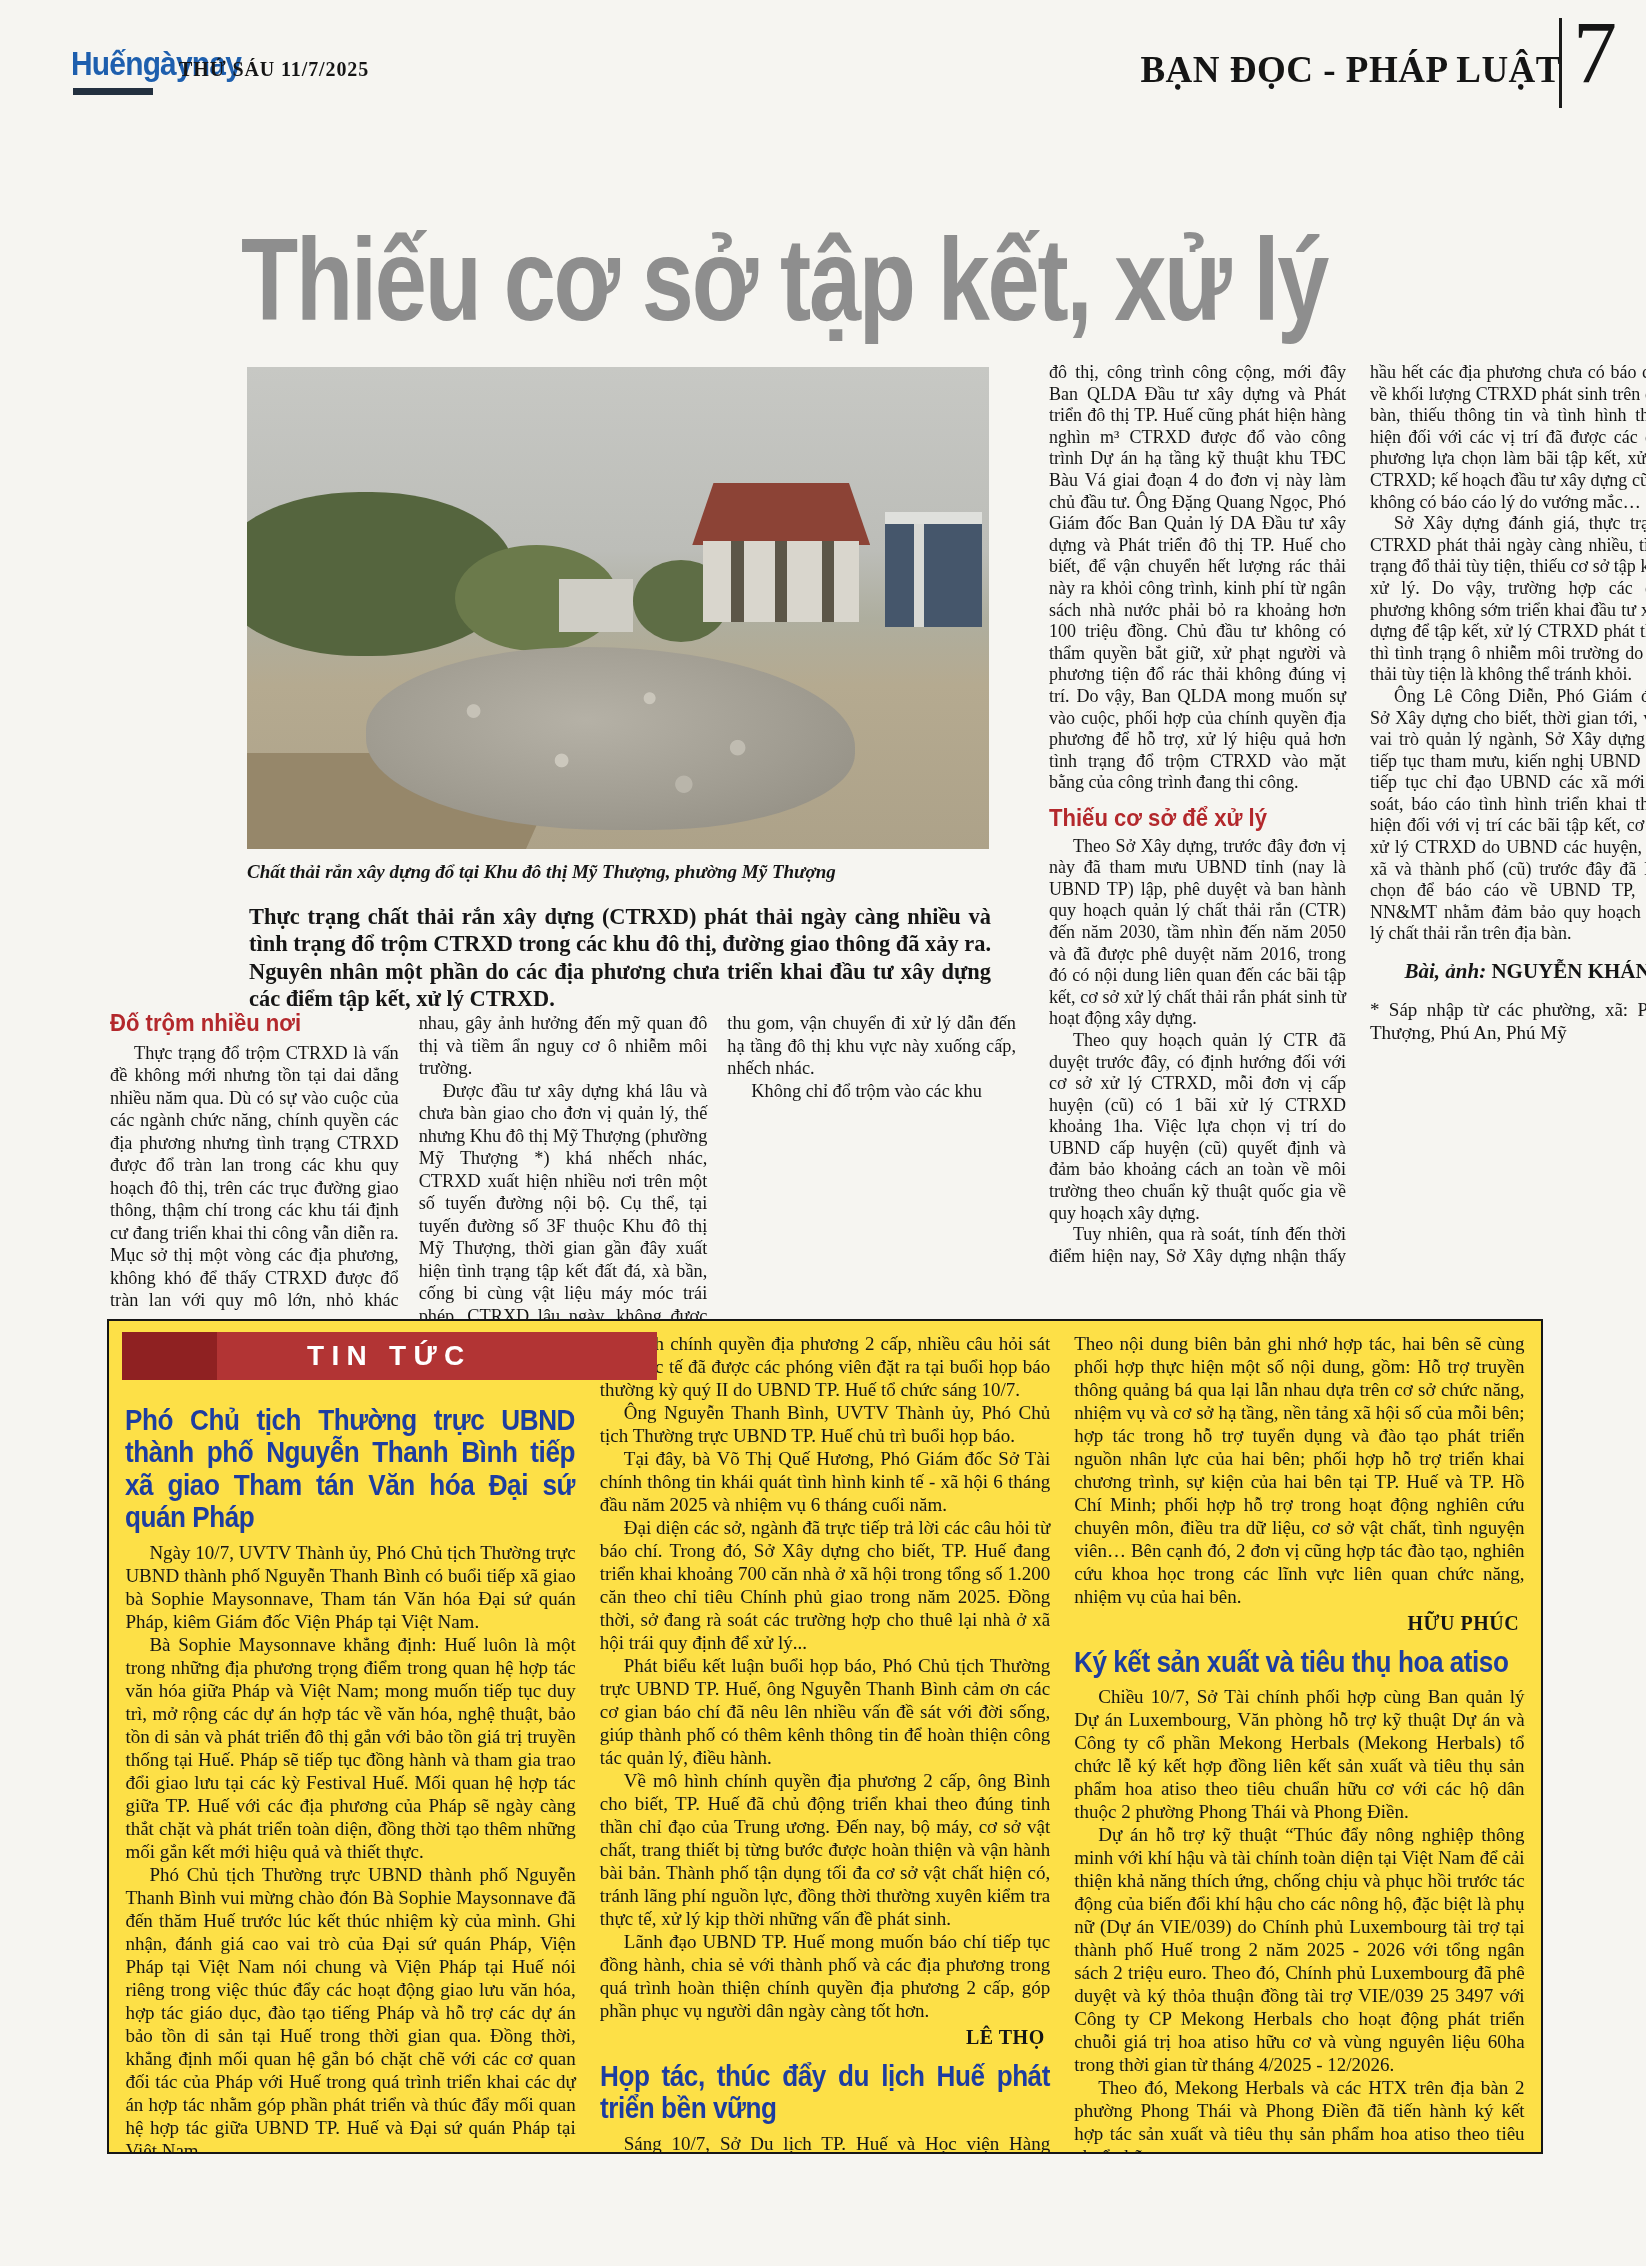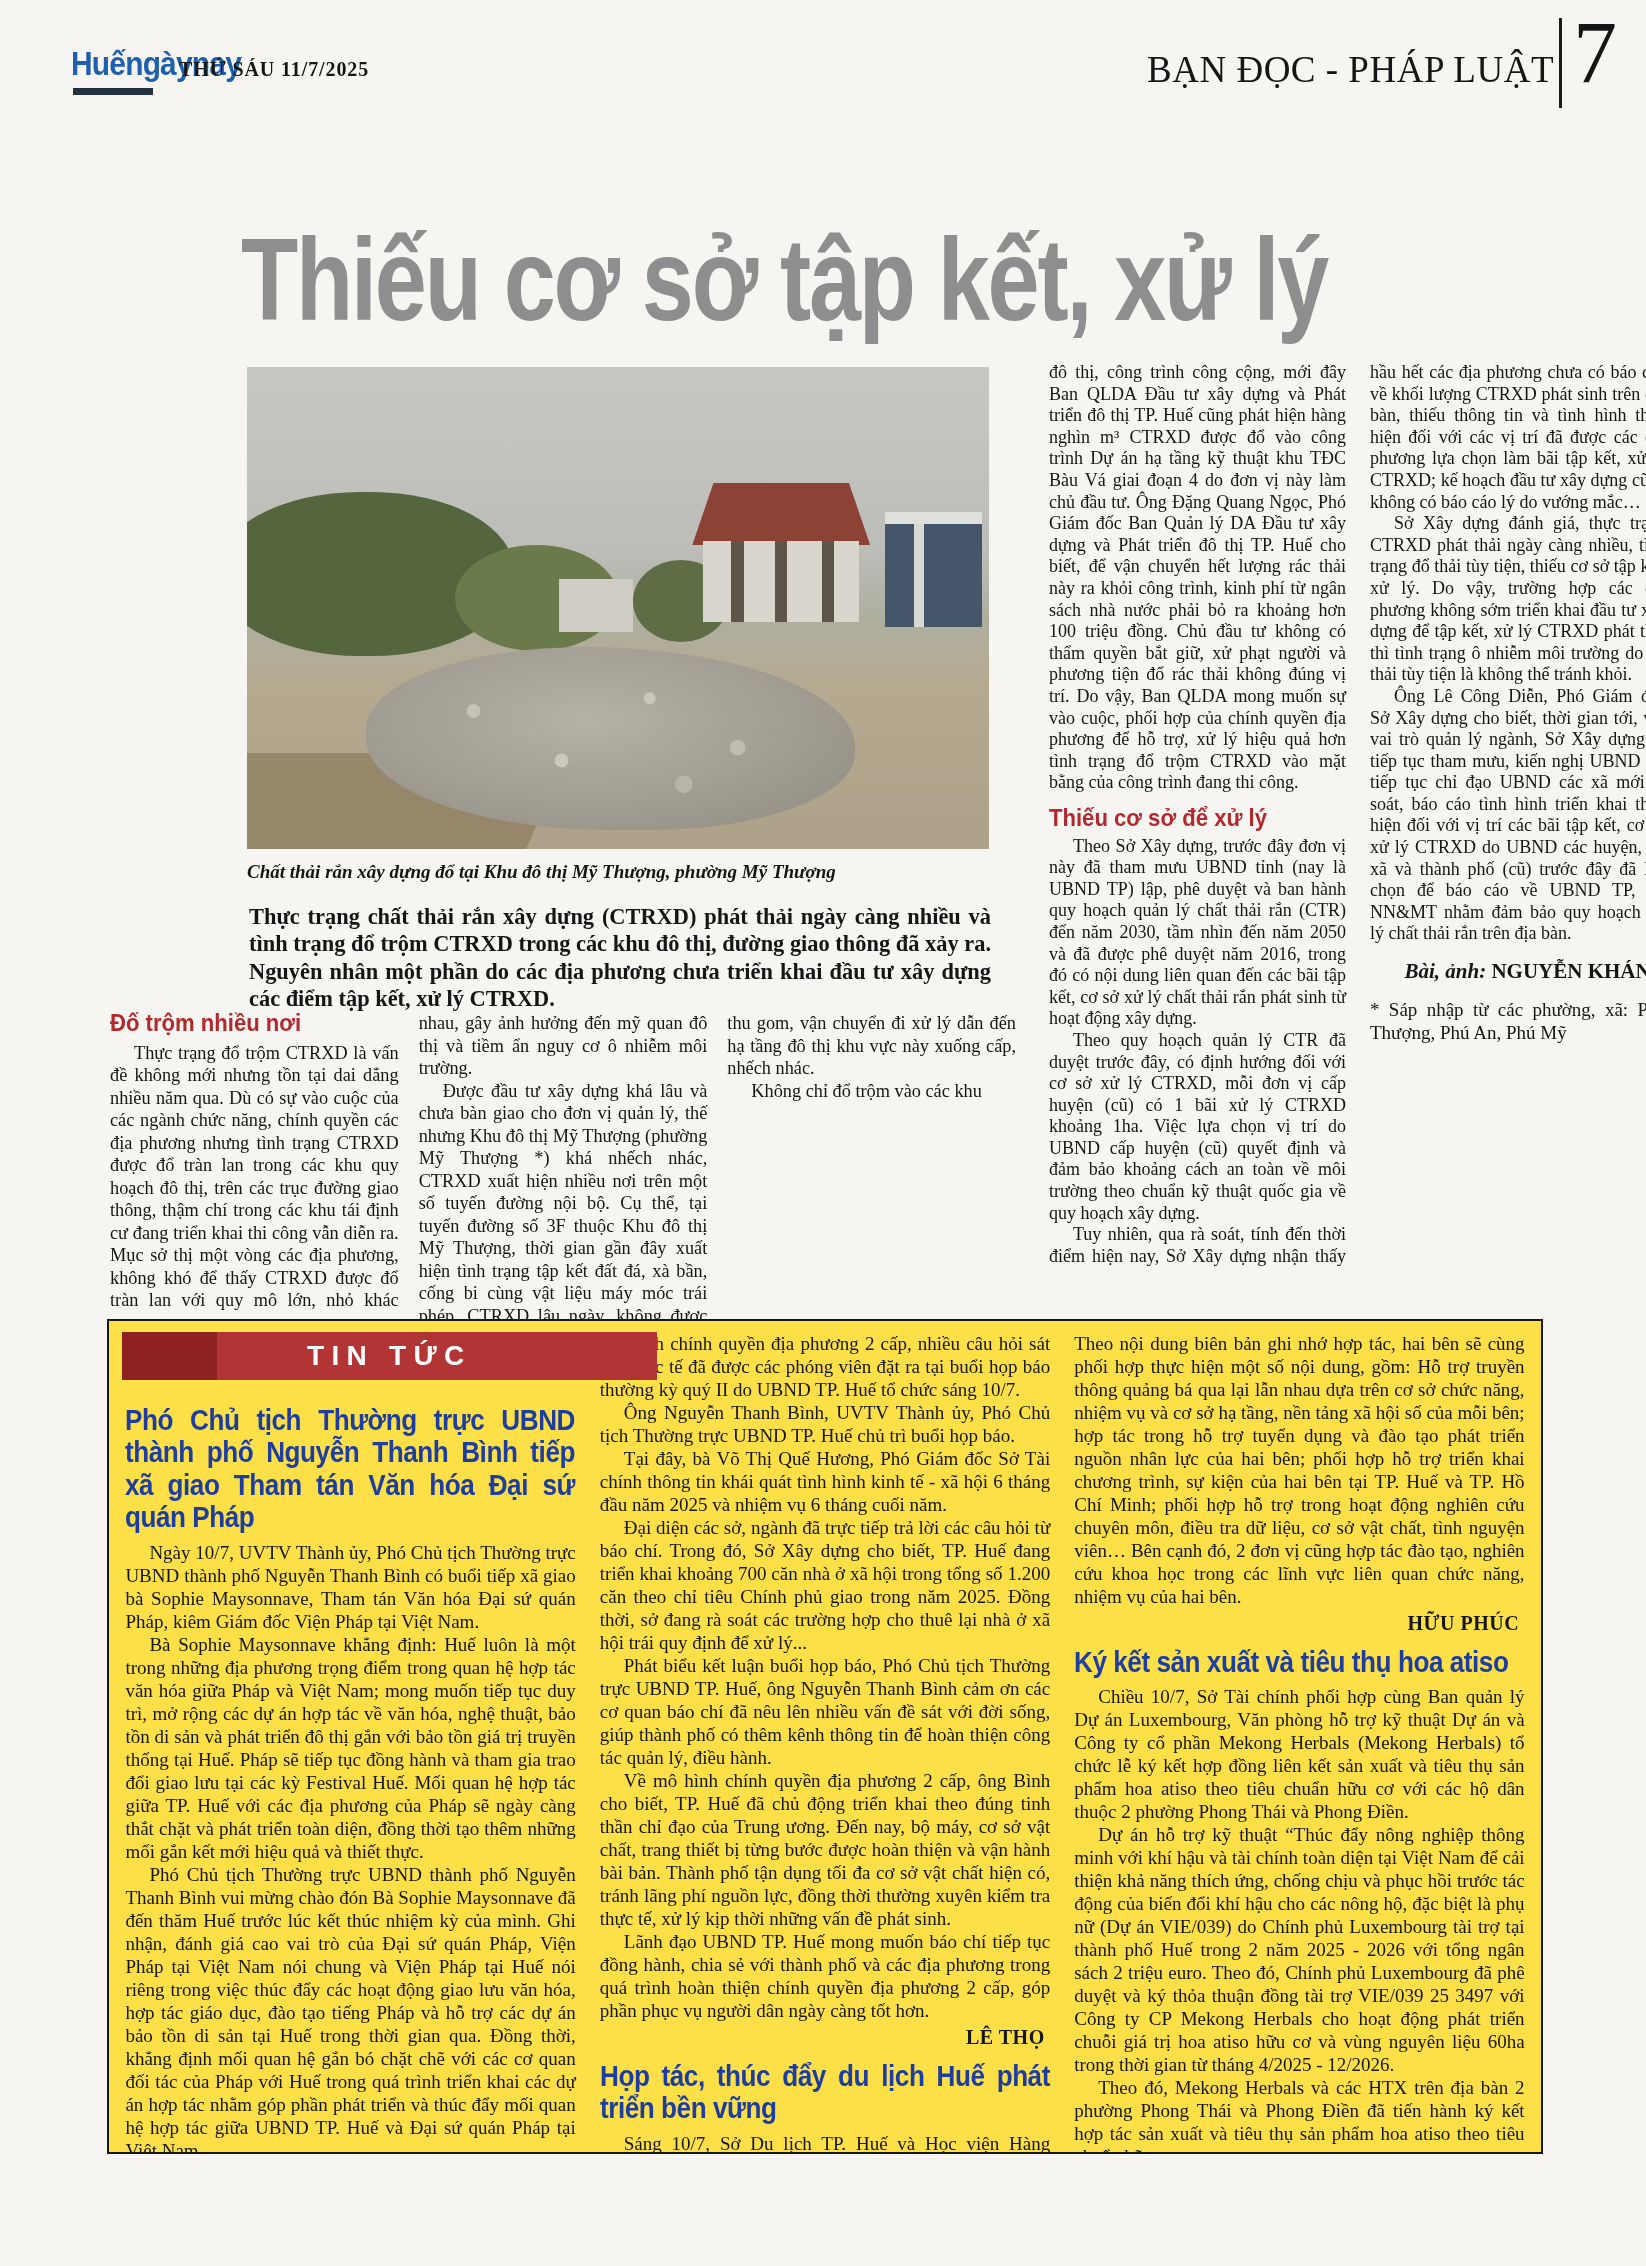--- a/index.html
+++ b/index.html
@@ -3,21 +3,21 @@
 <meta charset="utf-8">
 <style>
   html,body{margin:0;padding:0;background:#888;}
   .page{position:relative;width:1647px;height:2267px;background:#f6f5f1;
         font-family:"Liberation Serif","DejaVu Serif",serif;color:#151515;overflow:hidden;padding-left:8px;}
   
   .masthead{position:absolute;left:71px;top:44px;color:#1e5fae;font-family:"Liberation Sans",sans-serif;
             font-weight:bold;font-size:34px;letter-spacing:-0.9px;transform:scaleX(.88);transform-origin:0 0;white-space:nowrap;}
   .masthead-bar{position:absolute;left:73px;top:88px;width:80px;height:7.3px;background:#23303f;}
   .issue-date{position:absolute;left:179px;top:58px;font-size:20px;font-weight:600;letter-spacing:0.9px;}
-  .section-title{position:absolute;right:101px;top:48px;font-size:37px;letter-spacing:0.5px;font-weight:400;}
+  .section-title{position:absolute;right:94px;top:48px;font-size:37px;letter-spacing:0.5px;font-weight:700;}
   .page-rule{position:absolute;left:1559px;top:18.3px;width:2.7px;height:90px;background:#1b1b1b;}
   .page-num{position:absolute;left:1573px;top:7.3px;font-size:88px;line-height:1.05;font-weight:400;}
   
   .kicker{position:absolute;left:249px;top:154px;font-size:43px;font-weight:bold;}
   .main-headline{position:absolute;left:241px;top:221px;font-family:"Liberation Sans",sans-serif;
                  font-weight:bold;font-size:117px;line-height:1;color:#8e8e8e;letter-spacing:-2.7px;
                  white-space:nowrap;transform:scaleX(.80);transform-origin:0 0;}
   .photo{position:absolute;left:247px;top:367px;width:742px;height:482px;overflow:hidden;
          background:linear-gradient(#c7c8c4 0%,#bcbdb8 38%,#aeae9f 52%,#b5aa90 66%,#ada289 100%);}
   .ph{position:absolute;}
@@ -137,21 +137,21 @@
         <div class="news-byline">THÁI BÌNH</div>
         <h2 class="nh nh-black">Báo chí tiếp tục đồng hành, chia sẻ với thành phố</h2>
 
       </div>
 
       <div class="ncol">
         <p class="para cont">mô hình chính quyền địa phương 2 cấp, nhiều câu hỏi sát với thực tế đã được các phóng viên đặt ra tại buổi họp báo thường kỳ quý II do UBND TP. Huế tổ chức sáng 10/7.</p>
         <p class="para">Ông Nguyễn Thanh Bình, UVTV Thành ủy, Phó Chủ tịch Thường trực UBND TP. Huế chủ trì buổi họp báo.</p>
         <p class="para">Tại đây, bà Võ Thị Quế Hương, Phó Giám đốc Sở Tài chính thông tin khái quát tình hình kinh tế - xã hội 6 tháng đầu năm 2025 và nhiệm vụ 6 tháng cuối năm.</p>
         <p class="para">Đại diện các sở, ngành đã trực tiếp trả lời các câu hỏi từ báo chí. Trong đó, Sở Xây dựng cho biết, TP. Huế đang triển khai khoảng 700 căn nhà ở xã hội trong tổng số 1.200 căn theo chỉ tiêu Chính phủ giao trong năm 2025. Đồng thời, sở đang rà soát các trường hợp cho thuê lại nhà ở xã hội trái quy định để xử lý...</p>
-        <p class="para">Phát biểu kết luận buổi họp báo, Phó Chủ tịch Thường trực UBND TP. Huế, ông Nguyễn Thanh Bình cảm ơn các cơ quan báo chí đã nêu lên nhiều vấn đề sát với đời sống, giúp thành phố có thêm kênh thông tin để hoàn thiện công tác quản lý, điều hành.</p>
+        <p class="para">Phát biểu kết luận buổi họp báo, Phó Chủ tịch Thường trực UBND TP. Huế, ông Nguyễn Thanh Bình cảm ơn các cơ gian báo chí đã nêu lên nhiều vấn đề sát với đời sống, giúp thành phố có thêm kênh thông tin để hoàn thiện công tác quản lý, điều hành.</p>
         <p class="para">Về mô hình chính quyền địa phương 2 cấp, ông Bình cho biết, TP. Huế đã chủ động triển khai theo đúng tinh thần chỉ đạo của Trung ương. Đến nay, bộ máy, cơ sở vật chất, trang thiết bị từng bước được hoàn thiện và vận hành bài bản. Thành phố tận dụng tối đa cơ sở vật chất hiện có, tránh lãng phí nguồn lực, đồng thời thường xuyên kiểm tra thực tế, xử lý kịp thời những vấn đề phát sinh.</p>
         <p class="para">Lãnh đạo UBND TP. Huế mong muốn báo chí tiếp tục đồng hành, chia sẻ với thành phố và các địa phương trong quá trình hoàn thiện chính quyền địa phương 2 cấp, góp phần phục vụ người dân ngày càng tốt hơn.</p>
         <div class="news-byline">LÊ THỌ</div>
         <h2 class="nh nh-blue nh-mid">Họp tác, thúc đẩy du lịch Huế phát triển bền vững</h2>
         <p class="para">Sáng 10/7, Sở Du lịch TP. Huế và Học viện Hàng không Việt Nam tổ chức lễ ký kết thỏa thuận ghi nhớ hợp tác giữa 2 đơn vị giai đoạn 2025 - 2030.</p>
       </div>
 
       <div class="ncol">
         <p class="para cont">Theo nội dung biên bản ghi nhớ hợp tác, hai bên sẽ cùng phối hợp thực hiện một số nội dung, gồm: Hỗ trợ truyền thông quảng bá qua lại lẫn nhau dựa trên cơ sở chức năng, nhiệm vụ và cơ sở hạ tầng, nền tảng xã hội số của mỗi bên; hợp tác trong hỗ trợ tuyển dụng và đào tạo phát triển nguồn nhân lực của hai bên; phối hợp hỗ trợ triển khai chương trình, sự kiện của hai bên tại TP. Huế và TP. Hồ Chí Minh; phối hợp hỗ trợ trong hoạt động nghiên cứu chuyên môn, điều tra dữ liệu, cơ sở vật chất, tình nguyện viên… Bên cạnh đó, 2 đơn vị cũng hợp tác đào tạo, nghiên cứu khoa học trong các lĩnh vực liên quan chức năng, nhiệm vụ của hai bên.</p>
         <div class="news-byline">HỮU PHÚC</div>

